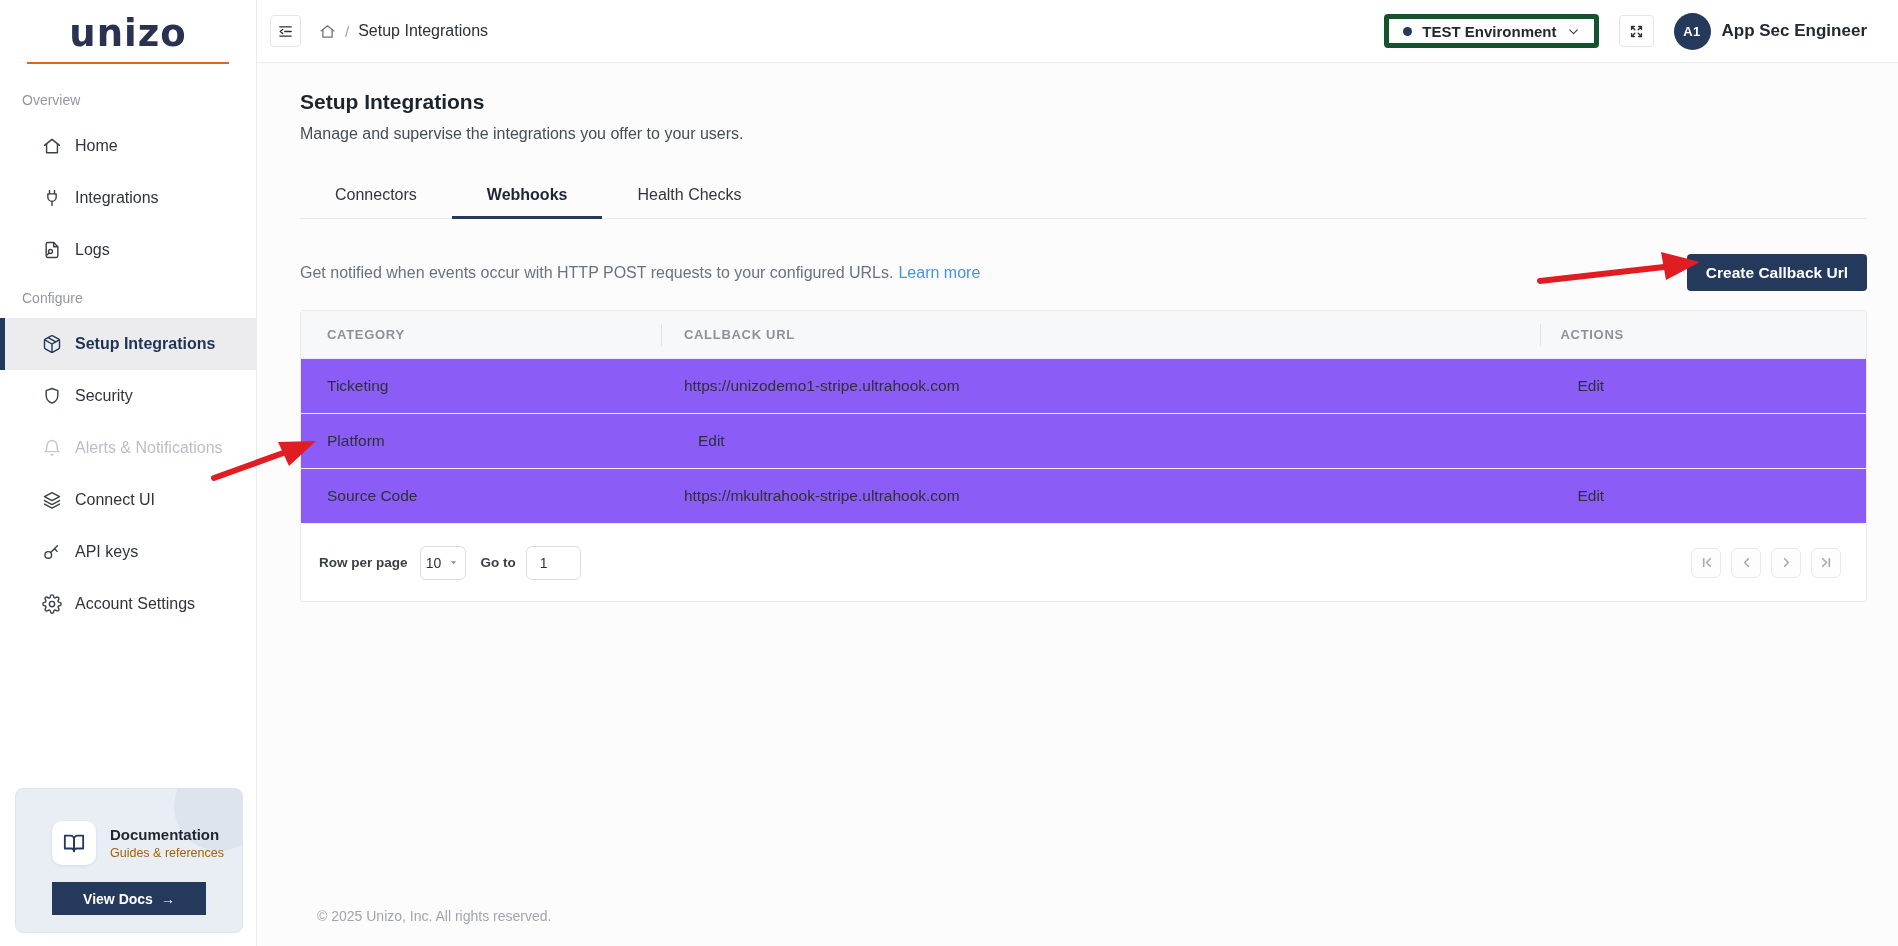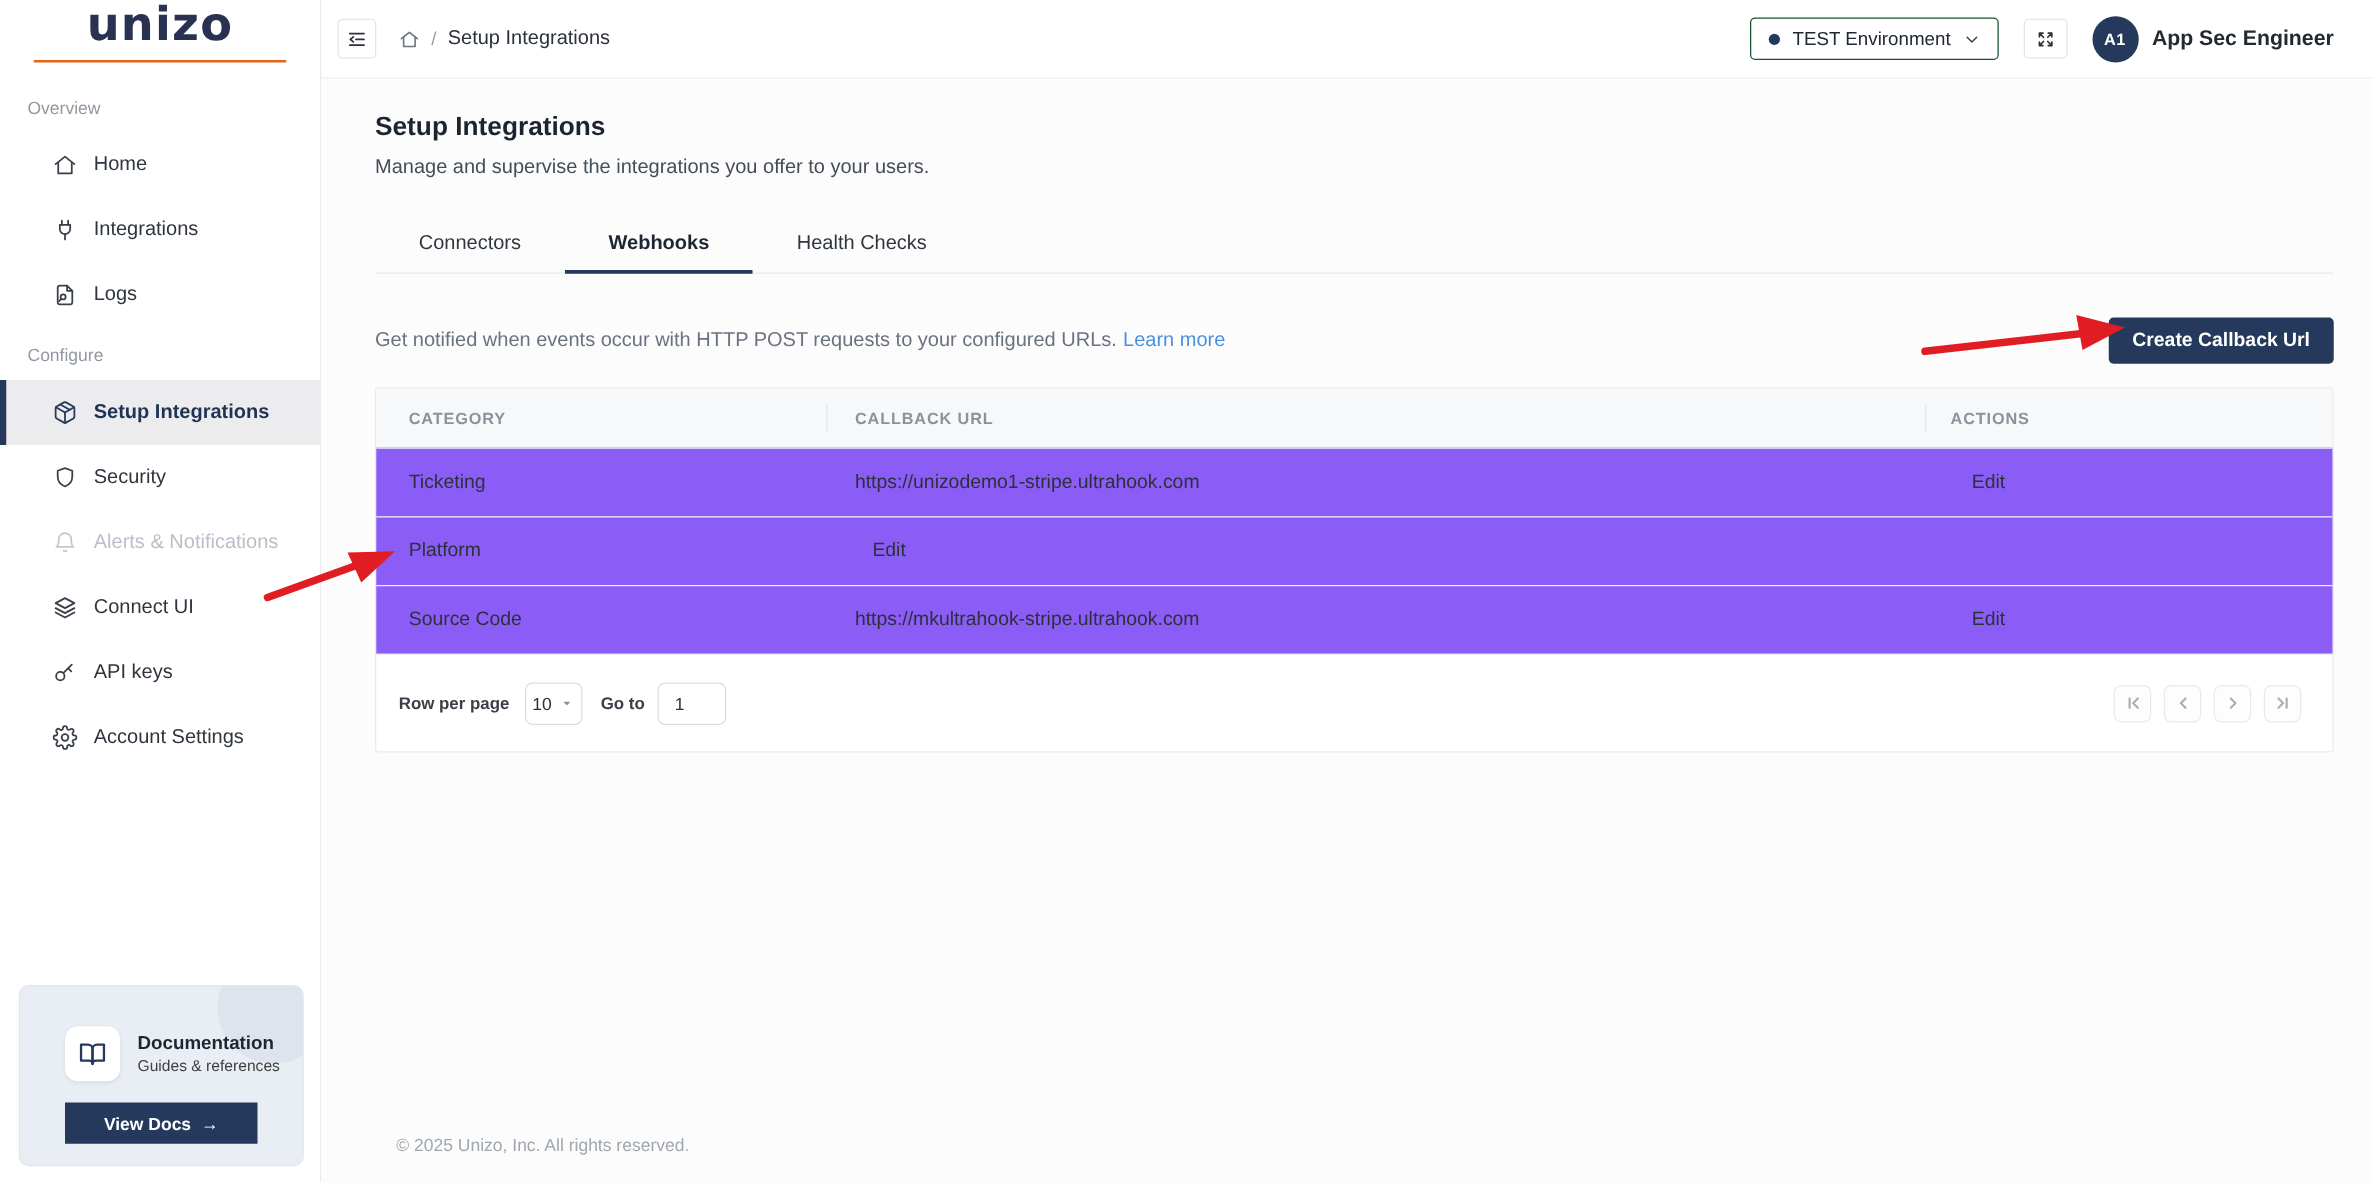--- a/index.html
+++ b/index.html
@@ -8,21 +8,21 @@
     font-family: "Liberation Sans", "DejaVu Sans", sans-serif;
     background: #ffffff; color: #2c3138; position: relative;
   }
   .app { display: flex; width: 100%; height: 100%; }
 
   
   .sidebar {
     width: 257px; height: 100%; background: #ffffff;
     border-right: 1px solid #e9ebee; position: relative; flex: 0 0 257px;
   }
-  .logo-block { }
+  .logo-block { padding-top: 14px; }
   .logo-text {
     text-align: center; font-size: 37px; font-weight: 800; letter-spacing: 1px;
     color: #2a3252; line-height: 1.1; font-family: "DejaVu Sans", sans-serif;
   }
   .logo-underline { width: 202px; height: 2px; background: #e0661f; margin: 7px auto 0 auto; }
   .side-section-label {
     margin: 28px 0 0 22px; font-size: 14px; color: #9298a1; height: 16px;
   }
   .side-list { margin-top: 12px; }
   .side-item {
@@ -47,21 +47,21 @@
     content: ""; position: absolute; width: 90px; height: 90px; border-radius: 50%;
     background: #dde4ee; right: -22px; top: -28px;
   }
   .doc-row { display: flex; align-items: center; gap: 14px; margin: 32px 0 0 36px; position: relative; z-index: 2; }
   .doc-icon-box {
     width: 44px; height: 44px; background: #ffffff; border-radius: 10px;
     display: flex; align-items: center; justify-content: center;
     box-shadow: 0 1px 3px rgba(40,60,90,.10);
   }
   .doc-title { font-size: 15px; font-weight: 700; color: #1f2630; }
-  .doc-sub { font-size: 12.5px; color: #404040; margin-top: 3px; text-align: center; }
+  .doc-sub { font-size: 12.5px; color: #a16207; margin-top: 3px; text-align: center; }
   .doc-btn {
     position: relative; z-index: 2; margin: 17px auto 0 auto; display: flex;
     align-items: center; justify-content: center; gap: 8px;
     width: 154px; height: 33px; background: #24395b; color: #ffffff;
     border: none; border-radius: 0; font-size: 14px; font-weight: 700; cursor: pointer;
     font-family: inherit;
   }
 
   
   .main { flex: 1; display: flex; flex-direction: column; height: 100%; }
@@ -73,22 +73,22 @@
     width: 31px; height: 32px; border: 1px solid #e2e5e9; border-radius: 4px;
     background: #ffffff; display: flex; align-items: center; justify-content: center;
     cursor: pointer;
   }
   .icon-btn.lg { width: 35px; }
   .breadcrumb { display: flex; align-items: center; gap: 9px; margin-left: 18px; }
   .crumb-sep { color: #9aa0a8; font-size: 15px; }
   .crumb-current { font-size: 16px; color: #2b313a; }
   .topbar-right { margin-left: auto; display: flex; align-items: center; gap: 20px; }
   .env-select {
-    height: 34px; border: 1px solid #14532d; border-radius: 4px; background: #fff;
-    display: flex; align-items: center; gap: 10px; padding: 0 14px; cursor: pointer;
+    height: 34px; border: 5px solid #14532d; border-radius: 4px; background: #fff;
+    display: flex; align-items: center; gap: 10px; padding: 0 14px; cursor: pointer; font-weight: bold;
   }
   .env-dot { width: 9px; height: 9px; border-radius: 50%; background: #24395b; }
   .env-label { font-size: 15px; color: #222832; }
   .user-chip { display: flex; align-items: center; gap: 11px; cursor: pointer; }
   .avatar {
     width: 37px; height: 37px; border-radius: 50%; background: #24395b;
     color: #fff; font-size: 13px; font-weight: 700;
     display: flex; align-items: center; justify-content: center; letter-spacing: .5px;
   }
   .user-name { font-size: 17px; font-weight: 600; color: #232931; }

